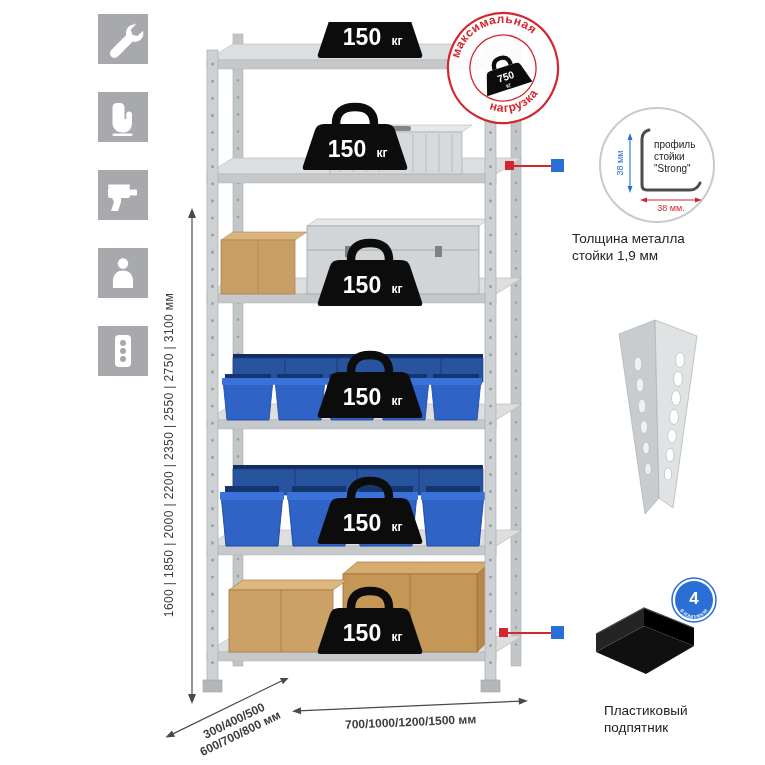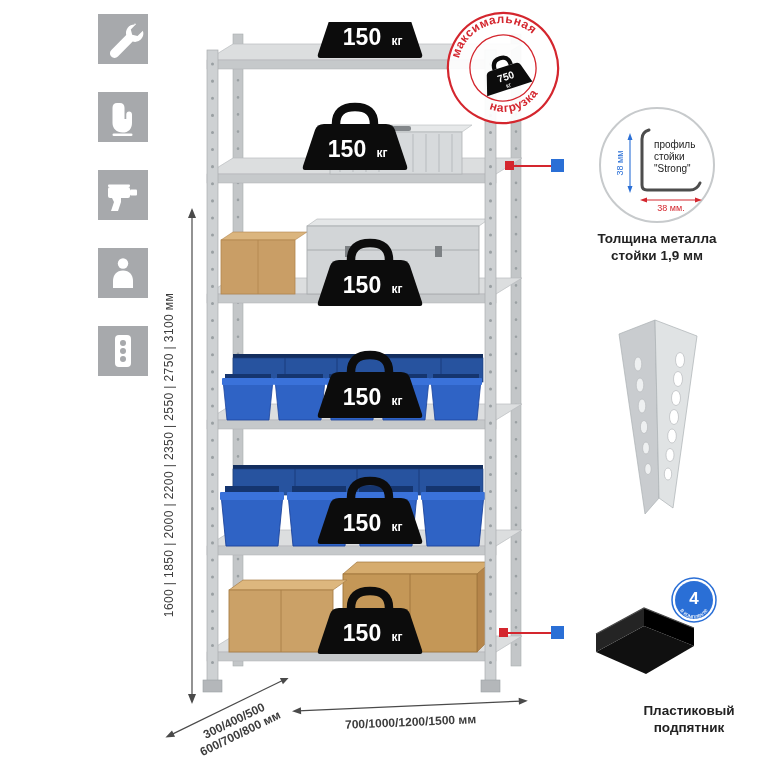--- a/index.html
+++ b/index.html
@@ -1,20 +1,20 @@
 <!DOCTYPE html>
 <html><head>
 <meta charset="utf-8">
 <style>
   html,body{margin:0;padding:0;background:#fff;}
   #canvas{position:relative;width:765px;height:765px;background:#ffffff;overflow:hidden;
           font-family:"Liberation Sans",sans-serif;}
   .abs{position:absolute;}
   .feature-icon{width:50px;height:50px;background:#a7a9ac;display:flex;align-items:center;justify-content:center;}
-  .caption{width:170px;text-align:center;font-size:13.5px;line-height:17px;color:#222;font-weight:bold;}
+  .caption{width:170px;text-align:left;font-size:13.5px;line-height:17px;color:#222;}
   svg text{font-family:"Liberation Sans",sans-serif;}
   .w-num{font-size:23px;font-weight:bold;fill:#ffffff;}
   .w-unit{font-size:12px;font-weight:bold;fill:#ffffff;}
   .stamp-word{font-size:12px;font-weight:bold;fill:#d4262e;letter-spacing:0.6px;}
   .dim-text{font-size:12px;font-weight:bold;fill:#3c3c3c;}
   .height-label{font-size:12px;letter-spacing:0.4px;color:#3c3c3c;white-space:nowrap;text-align:center;}
   .sq{position:absolute;}
 </style>
 </head>
 <body>

